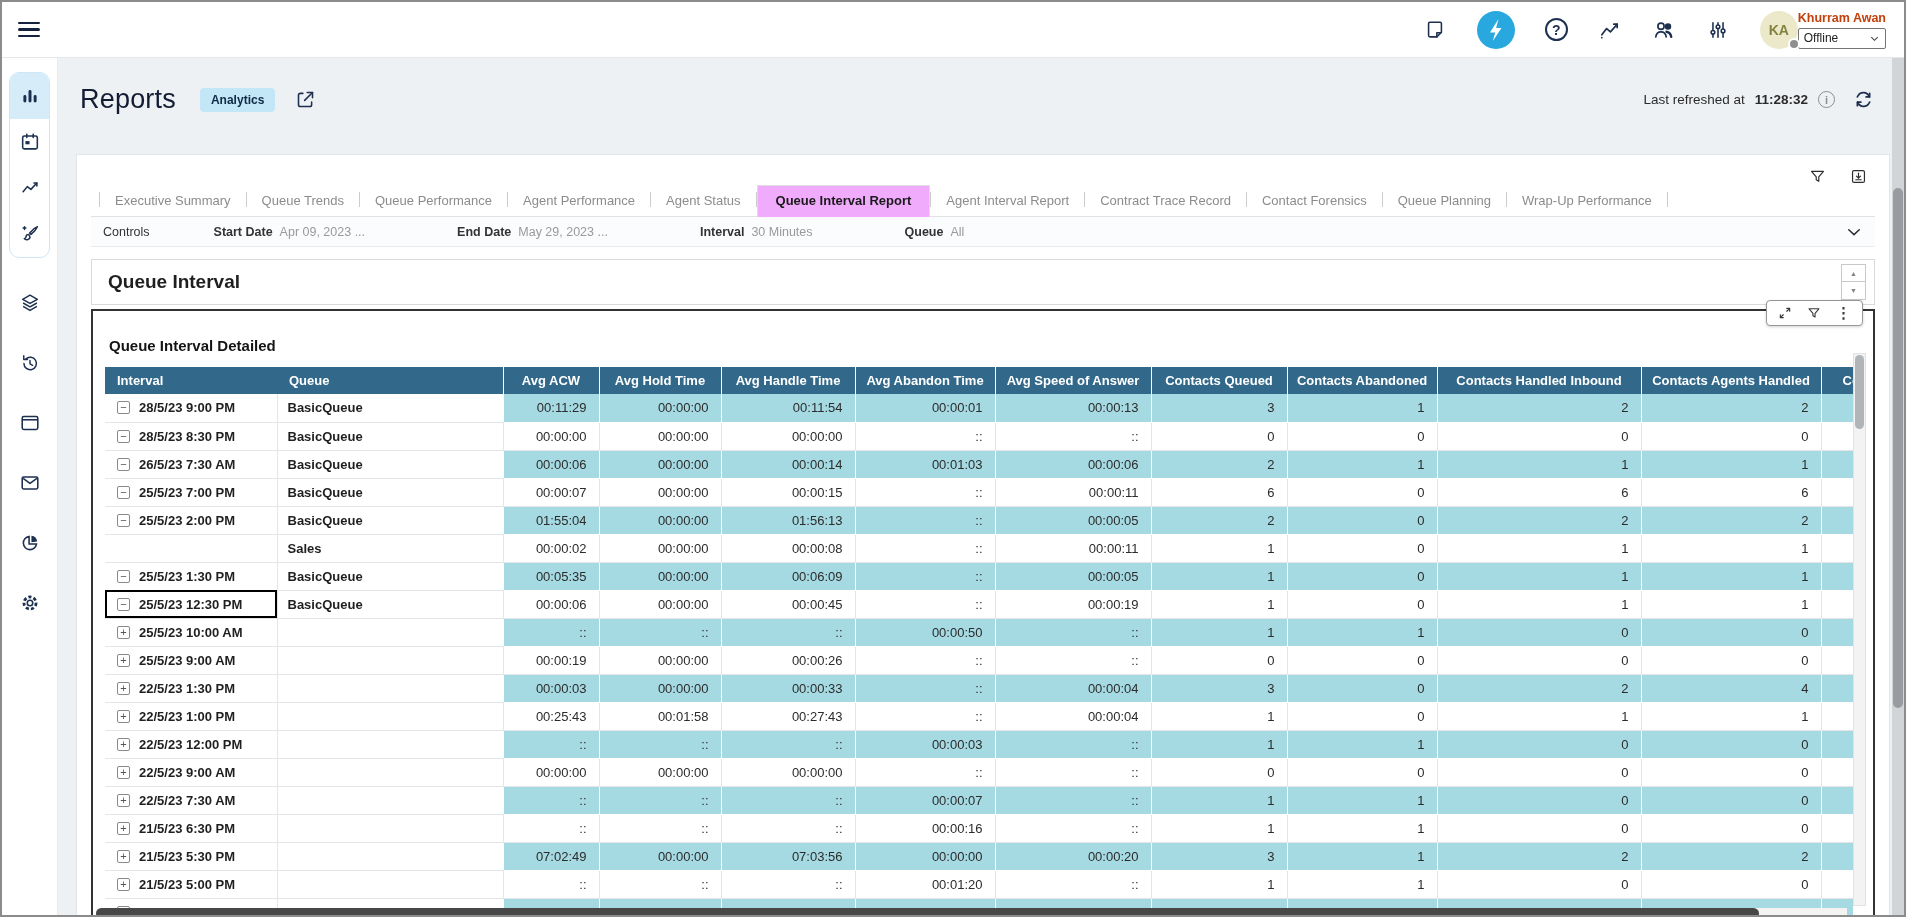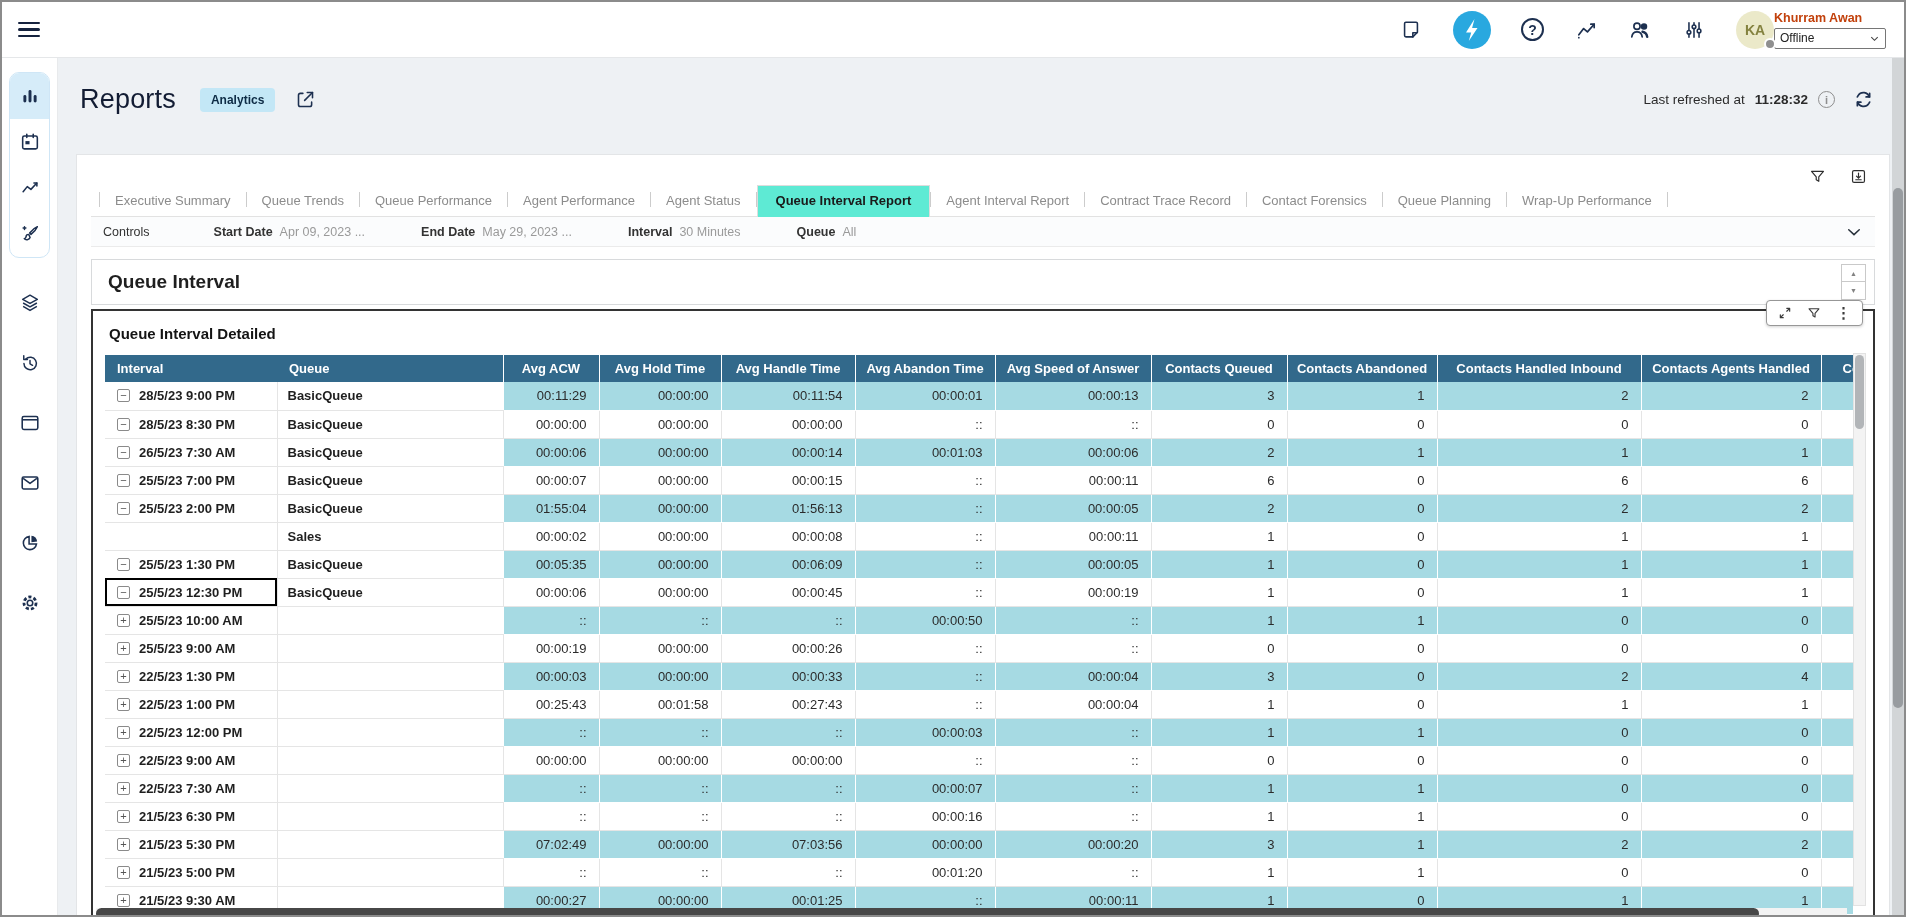--- a/index.html
+++ b/index.html
@@ -11,21 +11,21 @@
 .hamburger div{height:2.5px;background:#16233f;margin:4px 0;border-radius:2px}
 .tb-right{margin-left:auto;display:flex;align-items:center;gap:30px;padding-right:18px}
 .tb-icon{width:24px;height:24px;display:flex;align-items:center;justify-content:center;color:#1d3050}
 .bolt-wrap{width:38px;height:38px}
 .help-circle{width:23px;height:23px;border:2px solid #1d3050;border-radius:50%;font-size:14px;font-weight:bold;color:#1d3050;display:flex;align-items:center;justify-content:center}
 .user-cluster{display:flex;align-items:center;}
 .avatar{position:relative;width:38px;height:38px;border-radius:50%;background:#ebe9c9;display:flex;align-items:center;justify-content:center;font-weight:bold;font-size:14px;color:#84823f}
 .status-dot{position:absolute;right:-2px;bottom:-1px;width:12px;height:12px;border-radius:50%;background:#8f8f8f;border:2px solid #fff}
 .user-meta{display:flex;flex-direction:column;gap:3px}
 .user-name{font-size:12.5px;font-weight:bold;color:#c2410c}
-.status-select{display:flex;align-items:center;justify-content:space-between;width:112px;height:21px;border:1px solid #767676;border-radius:2px;background:#fff;font-size:12px;color:#222;padding:0 5px;cursor:pointer}
+.status-select{display:flex;align-items:center;justify-content:space-between;width:88px;height:21px;border:1px solid #767676;border-radius:2px;background:#fff;font-size:12px;color:#222;padding:0 5px;cursor:pointer}
 
 .sidebar{position:absolute;top:56px;left:0;bottom:0;width:56px;background:#fff;border-right:1px solid #e8eaec;z-index:5}
 .nav-group{margin:14px 7px 0;border:1px solid #cfe6f6;border-radius:10px;overflow:hidden}
 .nav-item{width:100%;height:46px;display:flex;align-items:center;justify-content:center;color:#1d3050;cursor:pointer}
 .nav-item.active{background:#d6ecf9}
 .nav-solo{width:40px;height:46px;margin:14px auto 0;display:flex;align-items:center;justify-content:center;color:#1d3050;cursor:pointer}
 .nav-solo.first{margin-top:22px}
 
 .main{position:absolute;left:56px;top:56px;right:0;bottom:0;background:#eef1f4;overflow:hidden}
 .reports-row{display:flex;align-items:center;padding:26px 30px 0 22px}
@@ -35,40 +35,40 @@
 .refresh-cluster{margin-left:auto;display:flex;align-items:center;gap:10px;font-size:13.5px;color:#2b2b2b}
 .refresh-time{font-weight:bold}
 .info-circle{width:17px;height:17px;border:1.5px solid #8e8e8e;border-radius:50%;color:#8e8e8e;font-size:11px;display:flex;align-items:center;justify-content:center;font-weight:bold}
 .refresh-icon{color:#1d3050;margin-left:8px;cursor:pointer}
 
 .panel{position:absolute;left:18px;right:14px;top:96px;bottom:-4px;background:#fff;border:1px solid #e3e5e7;padding:0 14px}
 .panel-icons{height:30px;display:flex;justify-content:flex-end;align-items:flex-end;gap:24px;padding:10px 8px 0;color:#2e2e2e}
 .panel-icons .pi{cursor:pointer}
 .tabbar{display:flex;align-items:flex-end;border-bottom:1px solid #e2e2e2;height:32px;padding-left:8px}
 .tab{font-size:13px;color:#8c8c8c;padding:7px 15px 8px;white-space:nowrap;cursor:pointer}
-.tab.active{background:#5eead4;border:1px solid #ddd;border-bottom:none;font-weight:bold;color:#1a1a1a;margin-bottom:-1px;padding:7px 18px 9px}
+.tab.active{background:#f0abfc;border:1px solid #ddd;border-bottom:none;font-weight:bold;color:#1a1a1a;margin-bottom:-1px;padding:7px 18px 9px}
 .tab-sep{width:1px;height:15px;background:#ccc;margin-bottom:9px}
 .controlsbar{position:relative;height:30px;background:#fbfcfd;border-bottom:1px solid #ebebeb;display:flex;align-items:center;padding:0 12px;font-size:12.5px}
 .controls-label{color:#333;margin-right:64px}
-.controls-filters{display:flex;gap:56px}
+.controls-filters{display:flex;gap:92px}
 .ctrl-label{font-weight:bold;color:#333}
 .ctrl-value{color:#9a9a9a;margin-left:7px}
 .controls-chevron{position:absolute;right:12px;top:6px;color:#27303a;cursor:pointer}
 .qi-box{position:relative;height:46px;border:1px solid #d8dadc;display:flex;align-items:center;padding:0 16px;margin-top:12px;background:#fff}
 .section-title{font-size:19px;font-weight:bold;color:#1f1f1f}
 .spinner{position:absolute;right:8px;top:4px;width:25px}
 .spin-btn{width:25px;height:18px;border:1px solid #c9c9c9;background:#fff;display:flex;align-items:center;justify-content:center;font-size:7px;color:#828282;cursor:pointer}
 .spin-btn+.spin-btn{border-top:none}
 
 .float-toolbar{position:absolute;top:145px;right:26px;background:#fff;border:1px solid #979797;border-radius:4px;display:flex;align-items:center;gap:15px;padding:5px 11px;z-index:4;box-shadow:0 1px 3px rgba(0,0,0,.18);color:#3a3a3a}
 .float-toolbar .fi{cursor:pointer;display:flex}
 .kebab{font-size:15px;font-weight:bold;letter-spacing:0;line-height:10px;color:#3a3a3a}
 
 .grid-container{position:relative;margin-top:4px;border:2px solid #333;height:615px;background:#fff;padding:8px 0 0 12px;overflow:hidden}
-.grid-title{font-size:15px;font-weight:bold;color:#141414;margin:6px 0 13px 4px}
+.grid-title{font-size:15px;font-weight:bold;color:#141414;margin:18px 0 13px 4px}
 .grid-wrap{width:1748px;overflow:hidden}
 table{border-collapse:collapse;table-layout:fixed;width:1776px}
 th{background:#32698b;color:#fff;font-size:13px;font-weight:bold;height:27px;text-align:center;padding:0 8px;overflow:hidden;white-space:nowrap}
 th.left{text-align:left;padding-left:12px}
 th.metric{border-left:1px solid rgba(255,255,255,.75)}
 td{height:28px;font-size:13px;color:#2b2b2b;border-bottom:1px solid #e5e5e5;border-left:1px solid #e5e5e5;overflow:hidden;white-space:nowrap;background:#fff}
 td:first-child{border-left:none}
 .cell-interval{padding-left:12px}
 .cell-interval .inner{display:flex;align-items:center}
 .exp{display:inline-flex;width:13px;height:13px;border:1px solid #8a8a8a;border-radius:2px;align-items:center;justify-content:center;font-size:11px;line-height:11px;color:#555;margin-right:9px;flex:none;cursor:pointer;background:#fff}

